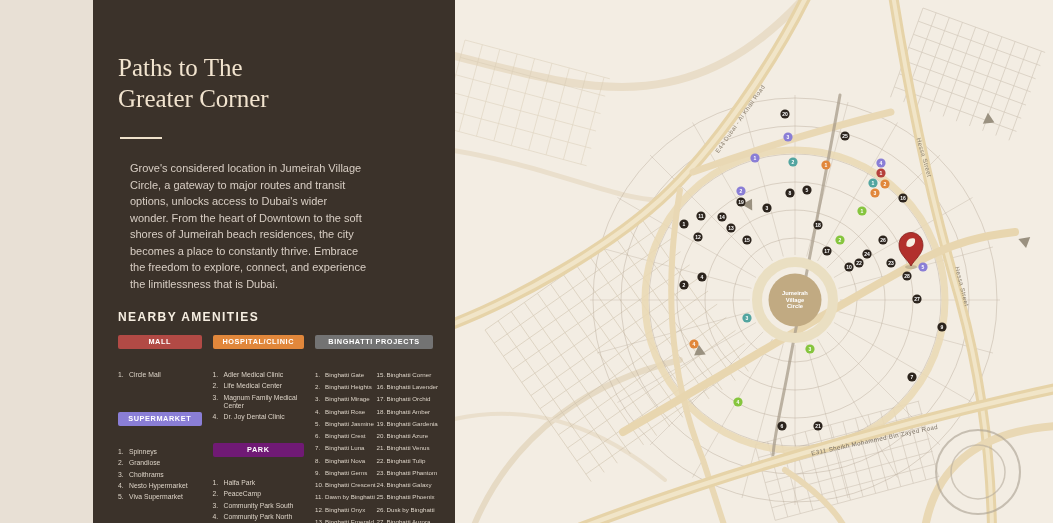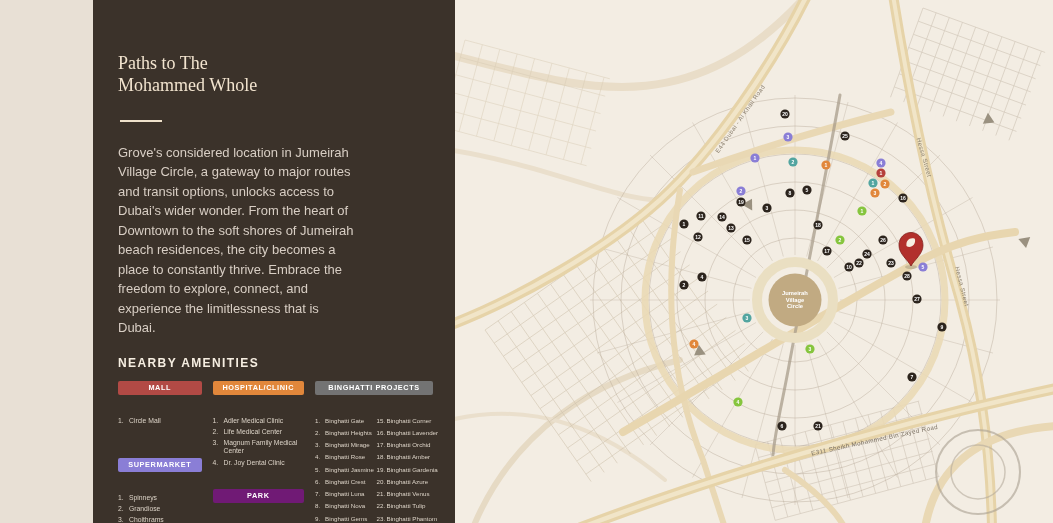--- a/index.html
+++ b/index.html
@@ -11,26 +11,26 @@
   .page{position:relative;width:1053px;height:523px;}
 
   
   .panel{
     position:absolute;left:93px;top:0;width:362px;height:523px;
     background:#3b322a;color:#d8cec4;box-sizing:border-box;
     padding:52px 22px 0 25px;
   }
   .title{
     font-family:"Liberation Serif","DejaVu Serif",serif;
-    font-weight:500;font-size:18px;line-height:1.24;color:#f2e4cf;margin:0;
+    font-weight:500;font-size:25px;line-height:1.24;color:#f2e4cf;margin:0;
   }
   .title span{display:block;}
   .divider{width:42px;height:2px;background:#efe1cb;margin:23px 0 21px 2px;}
   .intro{
-    width:238px;font-size:13px;line-height:1.5;color:#d8cec4;margin:0;
+    width:238px;font-size:11px;line-height:1.5;color:#d8cec4;margin:12px;
   }
   .amen-heading{
     margin:18px 0 0 0;font-size:12px;font-weight:700;
     letter-spacing:1.4px;color:#f6eee1;
   }
   .amenities{display:flex;gap:11px;margin-top:11px;}
   .col1{width:84px;}
   .col2{width:92px;}
   .col3{width:118px;}
   .category{margin-bottom:22px;}
@@ -55,21 +55,21 @@
   .road-label.dark{fill:#7b7163;}
 </style>
 </head>
 <body>
 
 <div class="page">
 
   <aside class="panel">
     <h1 class="title">
       <span>Paths to The</span>
-      <span>Mohammed Whole</span>
+      <span>Greater Corner</span>
     </h1>
     <div class="divider"></div>
     <p class="intro">Grove's considered location in Jumeirah Village Circle, a gateway to major routes and transit options, unlocks access to Dubai's wider wonder. From the heart of Downtown to the soft shores of Jumeirah beach residences, the city becomes a place to constantly thrive. Embrace the freedom to explore, connect, and experience the limitlessness that is Dubai.</p>
     <h2 class="amen-heading">NEARBY AMENITIES</h2>
     <div class="amenities">
       <div class="col1" id="col1">
           <div class="category mall">
             <div class="chip" style="background: rgb(178, 74, 69);">MALL</div>
             <div>
               <div class="amen-item">

